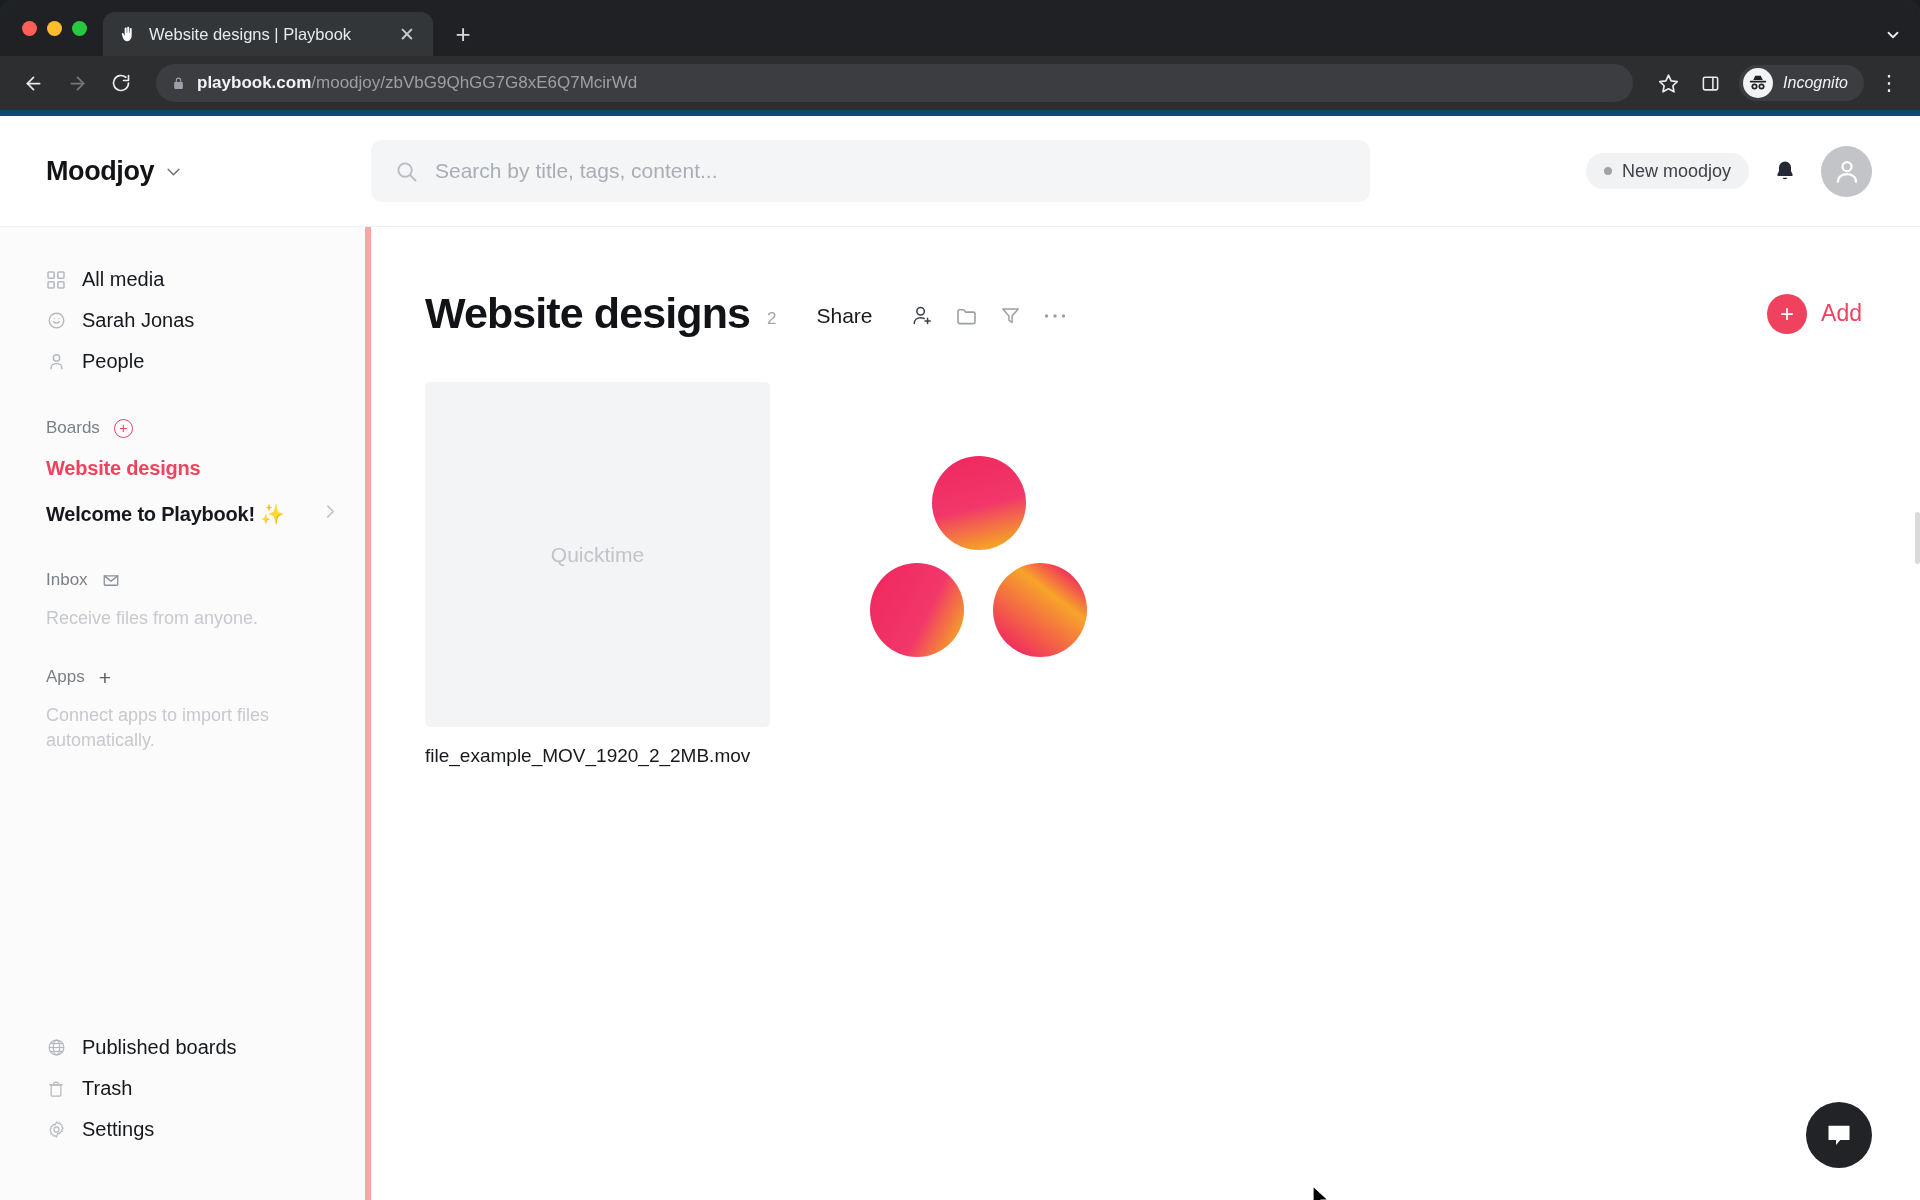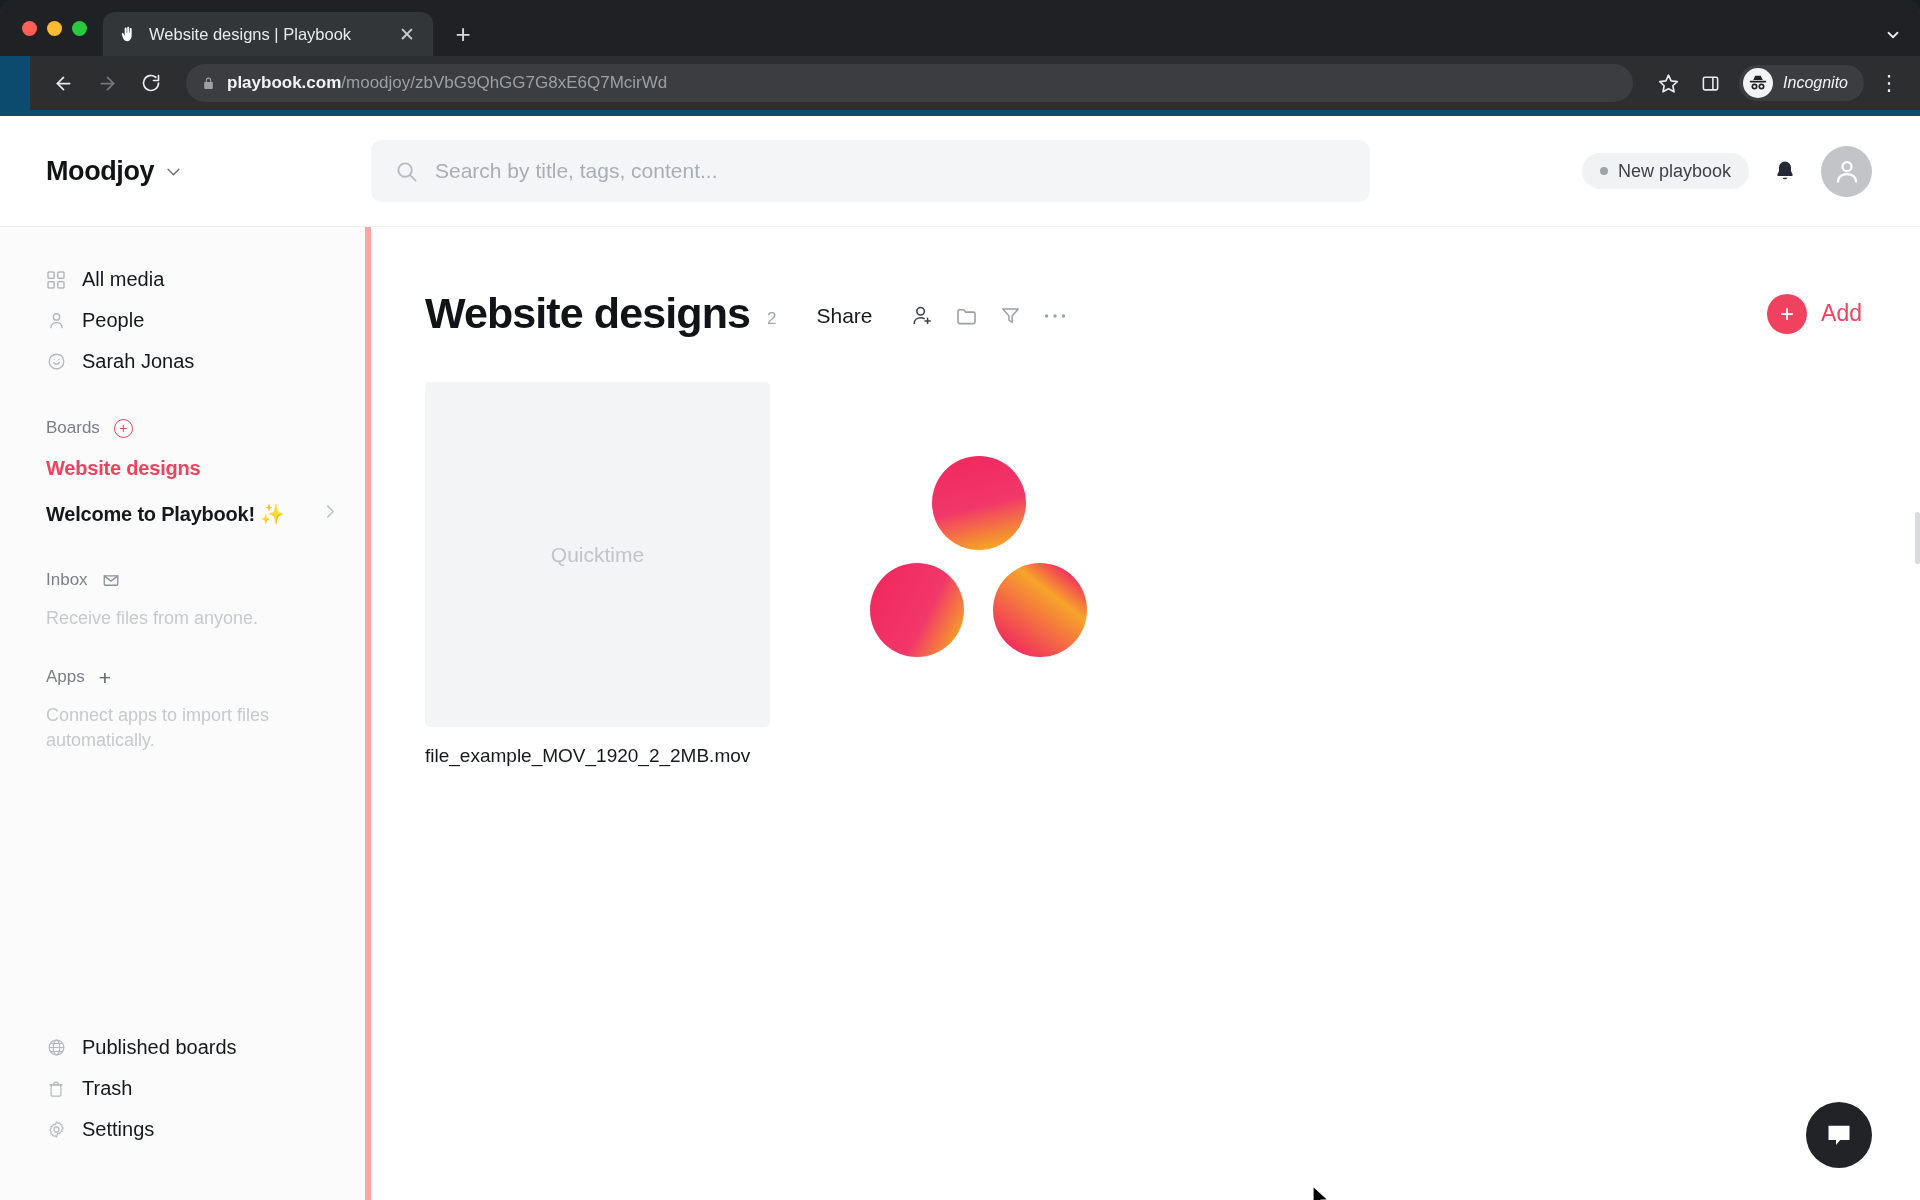--- a/index.html
+++ b/index.html
@@ -83,21 +83,20 @@
     cursor: pointer;
   }
 
   .navbar {
     height: 54px;
     background: #2d2e30;
     display: flex;
     align-items: center;
     padding: 0 14px;
     gap: 6px;
-    margin-left: 30px;
   }
   .nav-btn {
     width: 38px; height: 38px;
     border-radius: 50%;
     display: flex; align-items: center; justify-content: center;
     color: #e8eaed;
     font-size: 20px;
     cursor: pointer;
   }
   .nav-btn.disabled { color: #76797c; }
@@ -485,21 +484,21 @@
               <circle cx="10.5" cy="10.5" r="7"></circle>
               <line x1="15.8" y1="15.8" x2="21.5" y2="21.5"></line>
             </svg>
         </span>
         <span class="search-ph">Search by title, tags, content...</span>
       </div>
 
       <div class="header-right">
         <div class="activity-pill">
           <span class="activity-dot"></span>
-          <span>New playbook</span>
+          <span>New moodjoy</span>
         </div>
         <div class="bell">
           <svg width="24" height="25" viewBox="0 0 24 24" fill="#232a35">
               <path d="M12 2a6 6 0 0 0-6 6v3.6L4.4 15a1 1 0 0 0 .9 1.5h13.4a1 1 0 0 0 .9-1.5L18 11.6V8a6 6 0 0 0-6-6z"></path>
               <path d="M9.6 18.2a2.6 2.6 0 0 0 4.8 0z"></path>
             </svg>
         </div>
         <div class="avatar">
           <svg width="30" height="30" viewBox="0 0 24 24" fill="none" stroke="#ffffff" stroke-width="1.8" stroke-linecap="round">
               <circle cx="12" cy="8.5" r="3.6"></circle>
@@ -520,38 +519,38 @@
                 <rect x="10.8" y="1" width="6.2" height="6.2" rx="1"></rect>
                 <rect x="1" y="10.8" width="6.2" height="6.2" rx="1"></rect>
                 <rect x="10.8" y="10.8" width="6.2" height="6.2" rx="1"></rect>
               </svg>
           </span>
           <span class="nav-label">All media</span>
         </div>
 
         <div class="nav-item">
           <span class="nav-ico">
-            <svg width="19" height="19" viewBox="0 0 24 24" fill="none" stroke="#b4b8bd" stroke-width="1.8" stroke-linecap="round">
-                <circle cx="12" cy="7.5" r="4"></circle>
-                <path d="M5 21c0-4 3.1-6.5 7-6.5s7 2.5 7 6.5"></path>
-              </svg>
-          </span>
-          <span class="nav-label">People</span>
-        </div>
-
-        <div class="nav-item">
-          <span class="nav-ico">
             <svg width="19" height="19" viewBox="0 0 24 24" fill="none" stroke="#b4b8bd" stroke-width="1.7" stroke-linecap="round">
                 <circle cx="12" cy="12" r="9.2"></circle>
                 <path d="M8.4 13.6a4.6 4.6 0 0 0 7.2 0"></path>
                 <circle cx="9" cy="9.6" r="0.9" fill="#b4b8bd" stroke="none"></circle>
                 <circle cx="15" cy="9.6" r="0.9" fill="#b4b8bd" stroke="none"></circle>
               </svg>
           </span>
           <span class="nav-label">Sarah Jonas</span>
+        </div>
+
+        <div class="nav-item">
+          <span class="nav-ico">
+            <svg width="19" height="19" viewBox="0 0 24 24" fill="none" stroke="#b4b8bd" stroke-width="1.8" stroke-linecap="round">
+                <circle cx="12" cy="7.5" r="4"></circle>
+                <path d="M5 21c0-4 3.1-6.5 7-6.5s7 2.5 7 6.5"></path>
+              </svg>
+          </span>
+          <span class="nav-label">People</span>
         </div>
 
         <div class="section-head">
           <span class="section-title">Boards</span>
           <span class="plus-circle">+</span>
         </div>
 
         <div class="board-item">
           <span class="board-name active">Website designs</span>
         </div>

